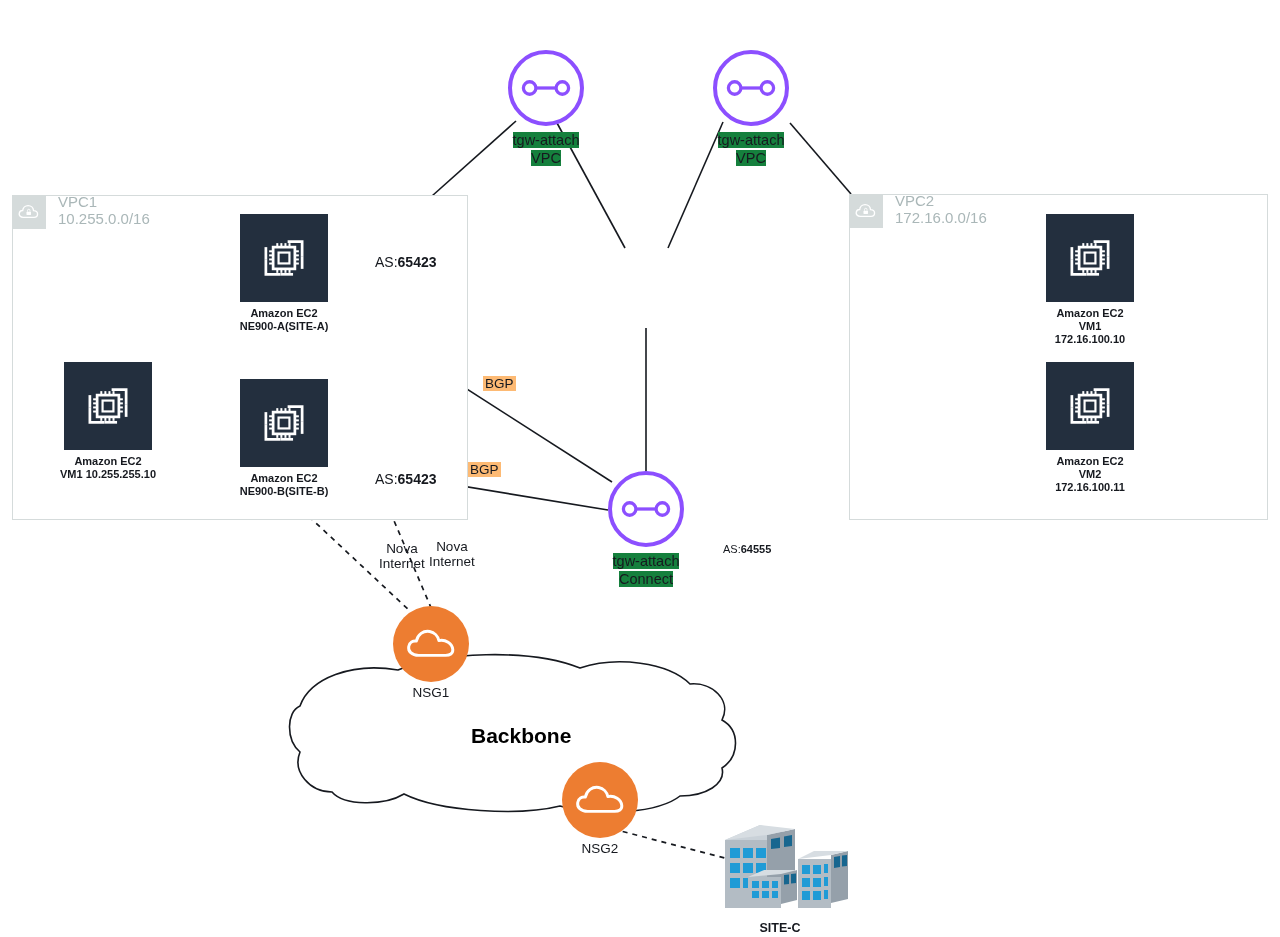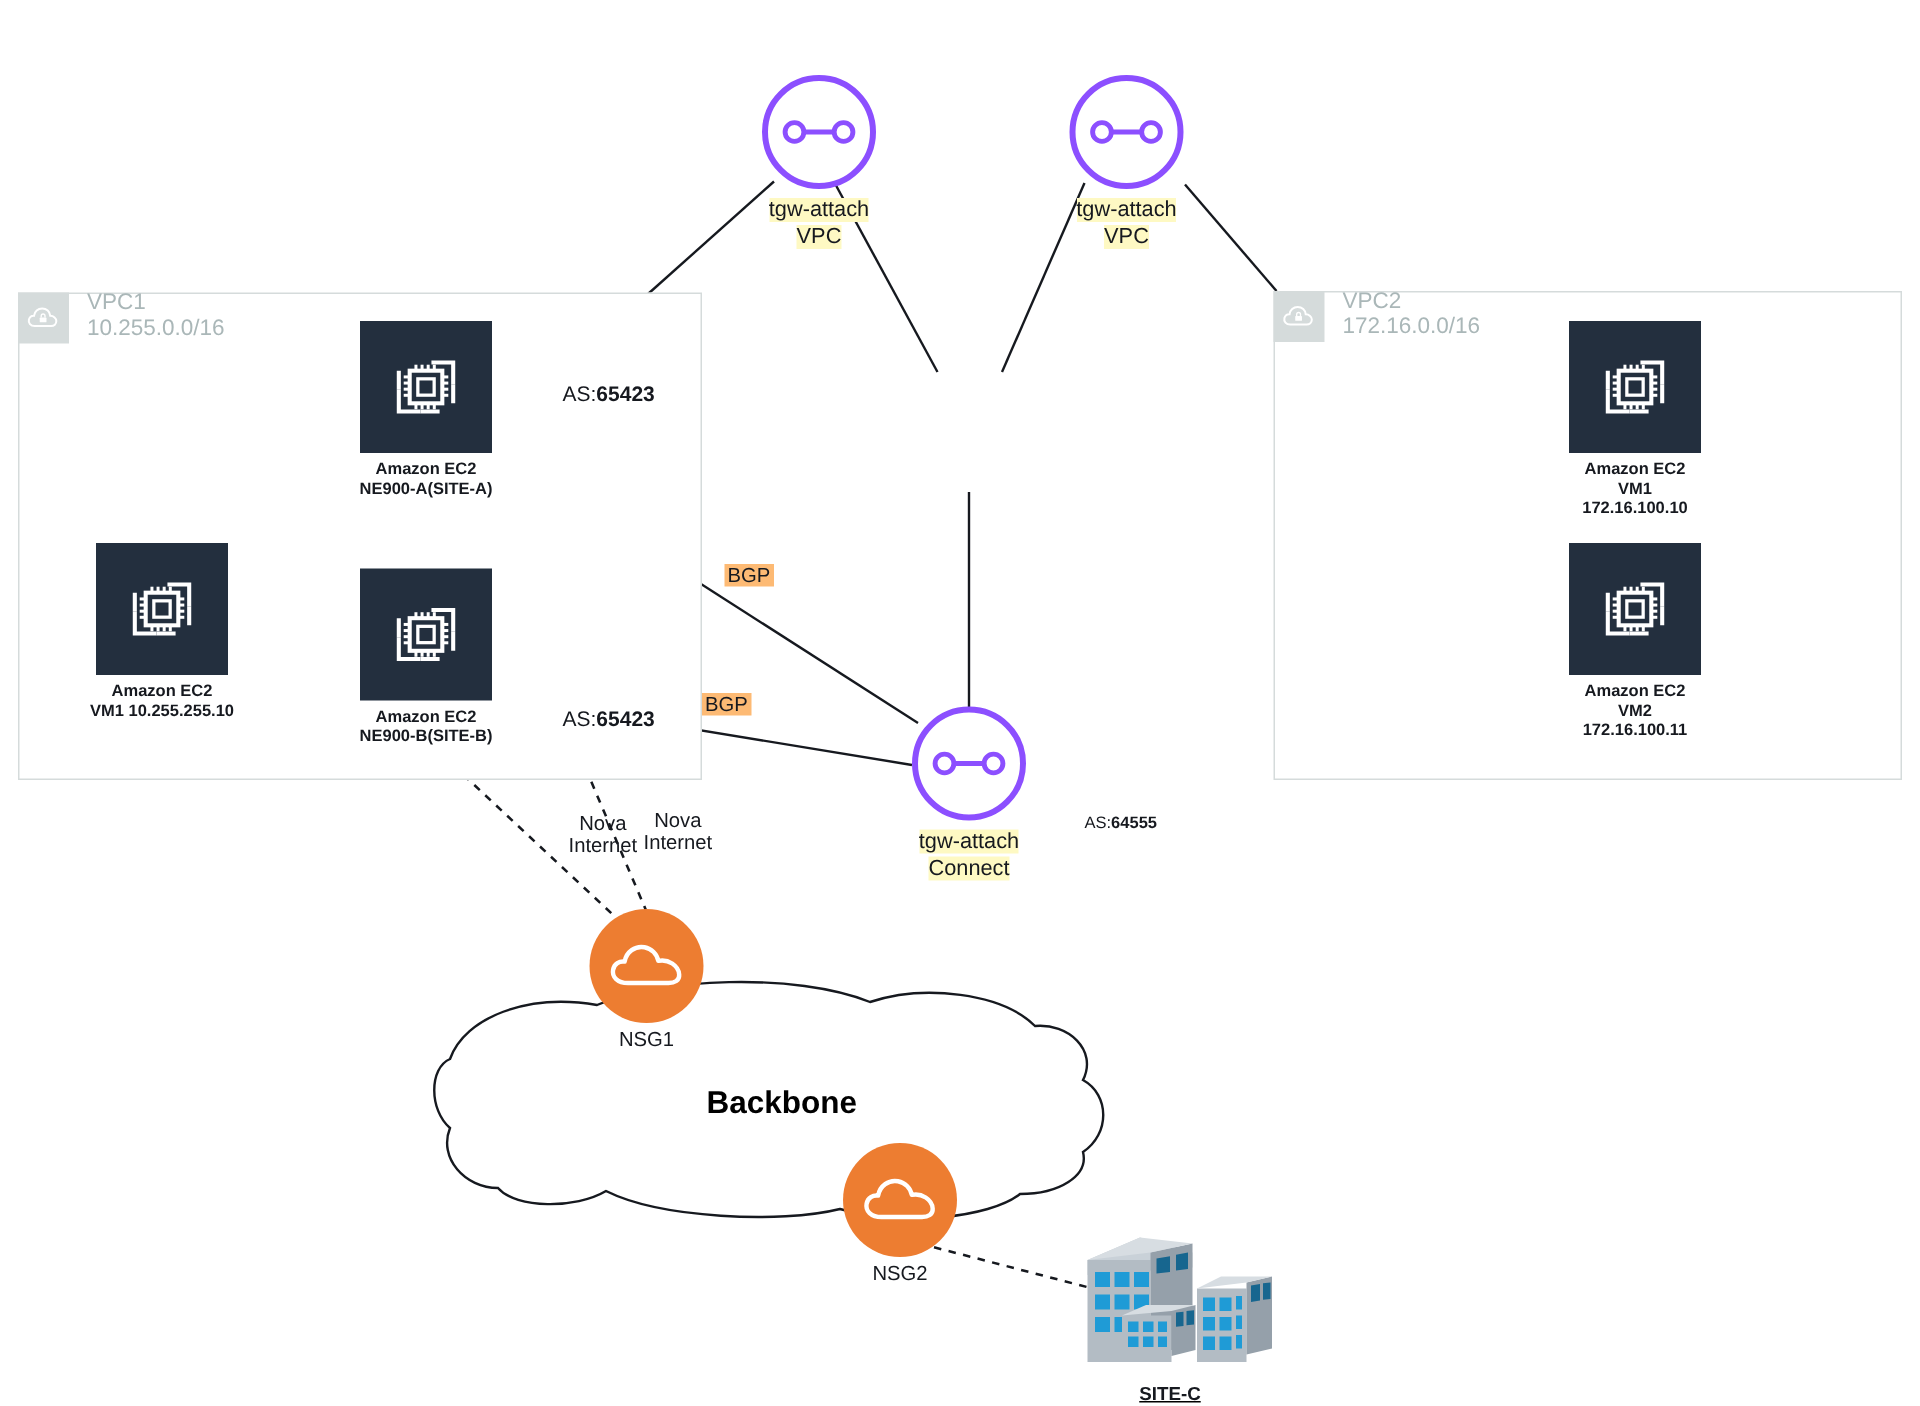--- a/index.html
+++ b/index.html
@@ -94,21 +94,21 @@
     margin: 0 auto;
   }
   .attach-cap {
     margin-top: 5px;
     font-size: 14.5px;
     color: #16191f;
     line-height: 18px;
     white-space: nowrap;
   }
   .attach-cap span {
-    background: #fef9c3;
+    background: #15803d;
   }
 
   
   .tgw {
     position: absolute;
     text-align: center;
   }
   .tgw-tile {
     width: 80px; height: 80px;
     background: #8c4fff;
@@ -489,21 +489,21 @@
 
   <div class="nsg" style="left:562px; top:762px; width:76px;">
     <div class="nsg-circle">
       <svg width="50" height="36" viewBox="0 0 52 38">
         <path d="M13 31 C5.6 31 1.5 26.6 2.5 21.6 C3.3 17.4 7 15.4 10.6 15.9 C11.8 9 18 4.6 24.6 5.8 C29.6 6.7 33.4 10.7 34.3 15.4 C41.2 13.9 48.6 18.6 49 25 C49.3 29.2 45.8 31 41.5 31 Z" fill="none" stroke="#ffffff" stroke-width="3.1" stroke-linejoin="round"></path>
       </svg>
     </div>
     <div class="nsg-cap">NSG2</div>
   </div>
 
-  <div class="site" style="left:700px; top:805px; width:160px;text-decoration:underline;">
+  <div class="site" style="left:700px; top:805px; width:160px;">
     <svg width="160" height="110" viewBox="0 0 160 110">
 
       <polygon points="25,35 60,20 95,30 95,40 25,45" fill="#c9d1d8"></polygon>
       <polygon points="25,35 25,103 60,110 60,32" fill="#8f9ba6" opacity="0"></polygon>
       <rect x="25" y="35" width="42" height="68" fill="#b3bcc4"></rect>
       <polygon points="67,30 67,98 95,92 95,24" fill="#95a0aa"></polygon>
       <polygon points="25,35 60,20 95,24 67,30" fill="#d7dde2"></polygon>
       <g fill="#1f9bd6">
         <rect x="30" y="43" width="10" height="10"></rect>
         <rect x="43" y="43" width="10" height="10"></rect>

